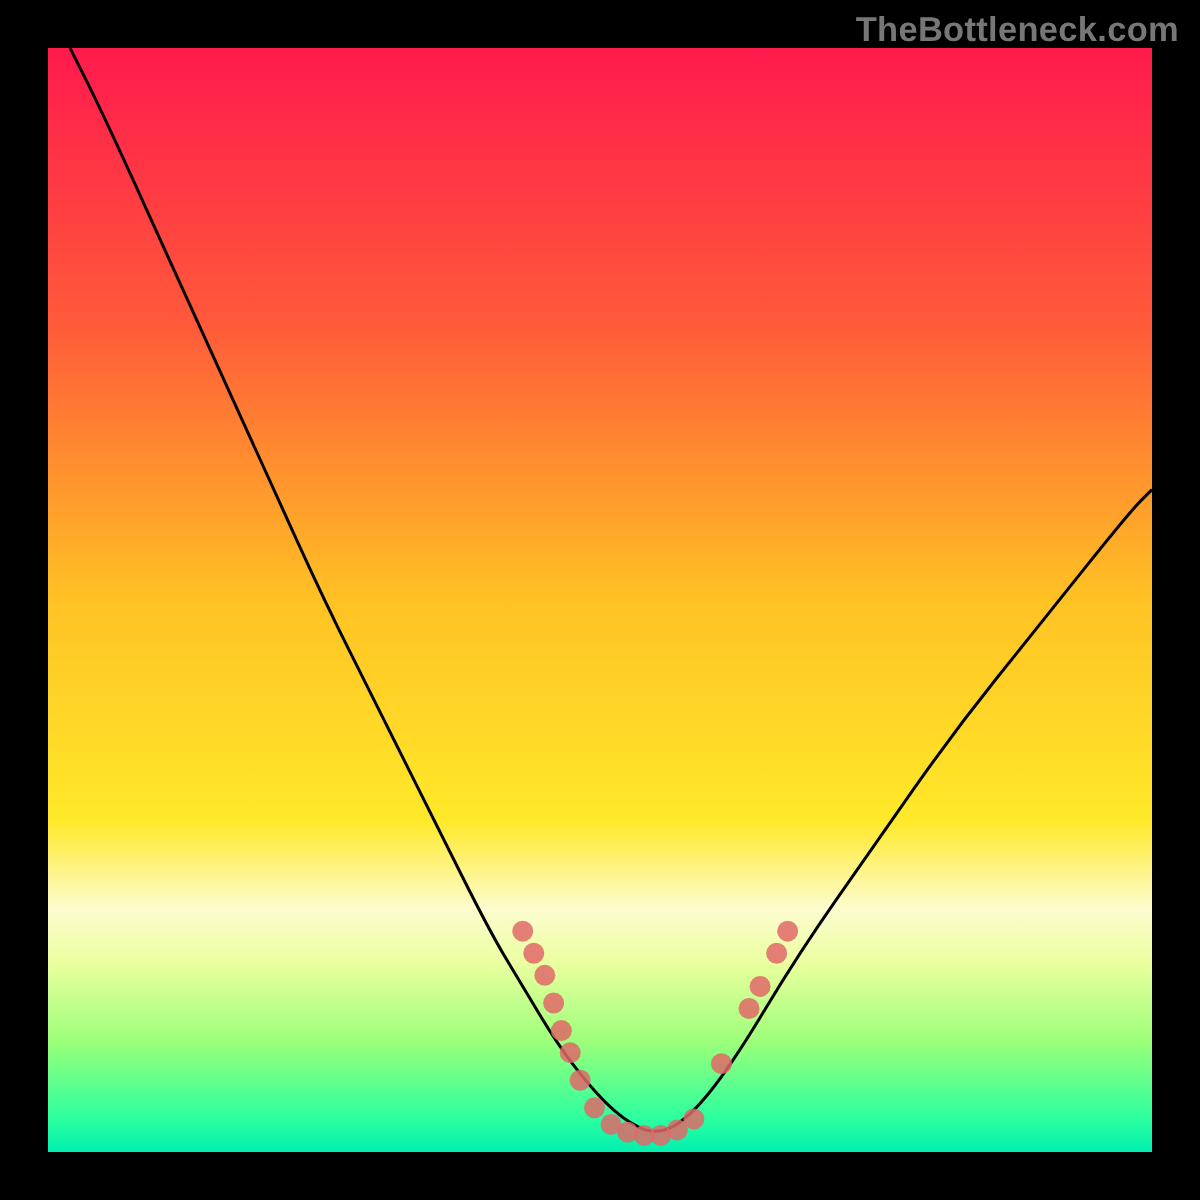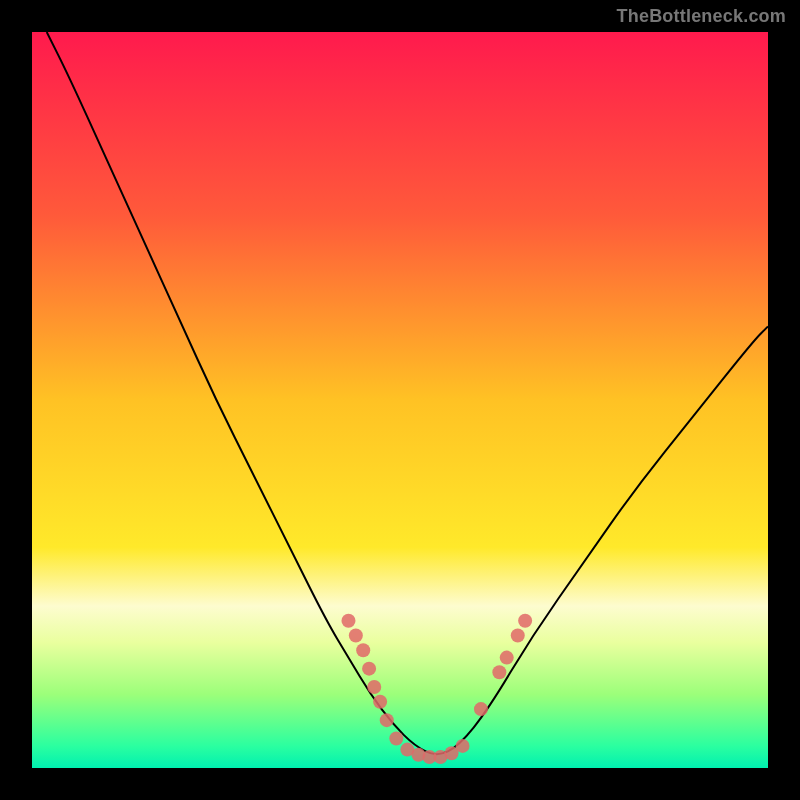--- a/index.html
+++ b/index.html
@@ -24,21 +24,21 @@
     left: 32px;
     top: 32px;
     width: 736px;
     height: 736px;
   }
   .attribution {
     position: absolute;
     top: 6px;
     right: 14px;
     color: #777;
-    font-size: 18px;
+    font-size: 23px;
     font-weight: 600;
     letter-spacing: 0.2px;
   }
   svg { display: block; }
 </style>
 </head>
 <body>
 
 <div class="frame">
 

